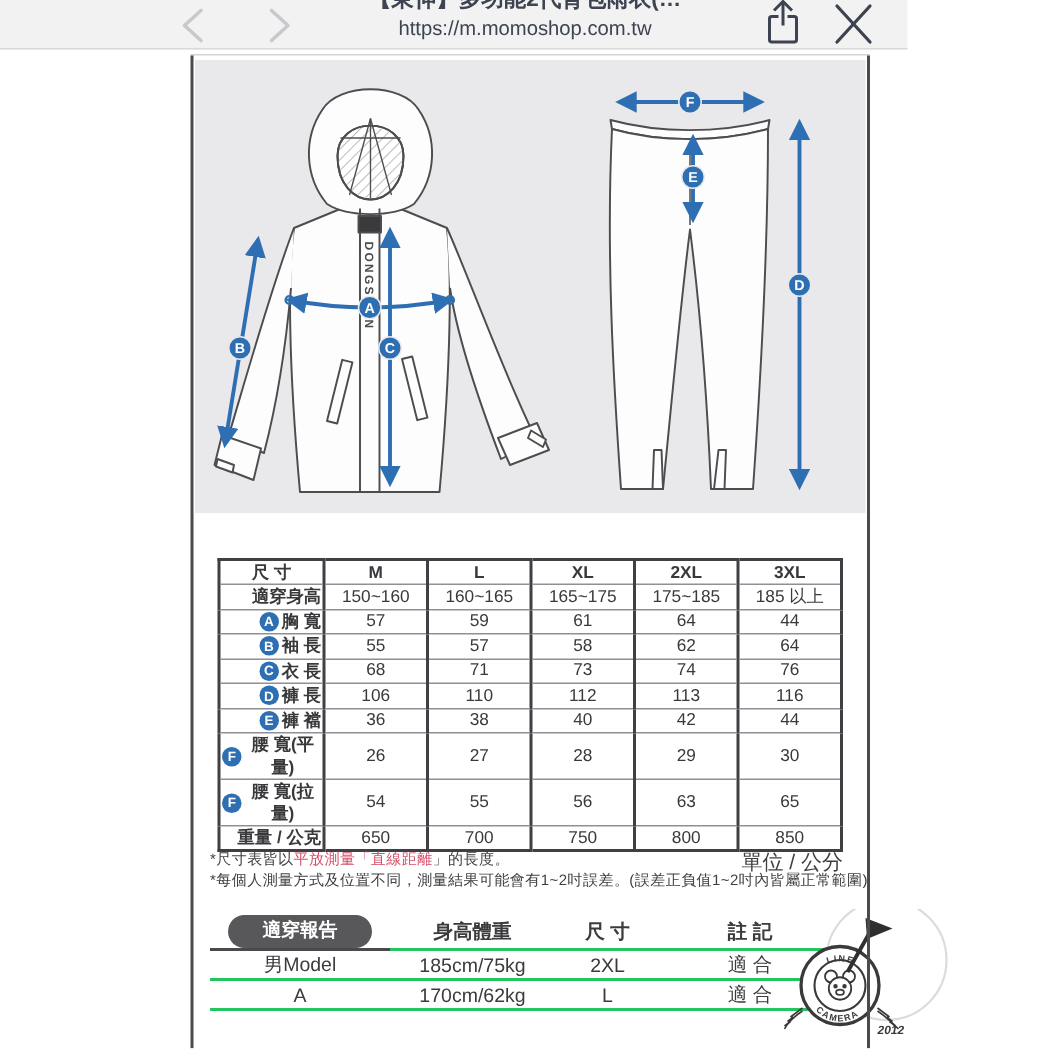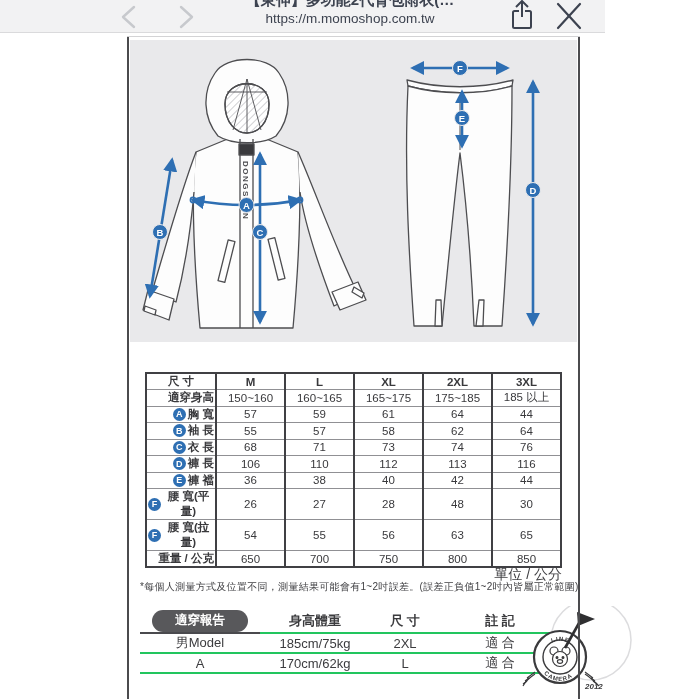--- a/index.html
+++ b/index.html
@@ -302,21 +302,21 @@
     <tr>
       <td>
             <div class="labcell">
               <span class="badge">F</span>
               <span class="lab">腰 寬(平量)</span>
             </div>
           </td>
       <td>26</td>
       <td>27</td>
       <td>28</td>
-      <td>48</td>
+      <td>29</td>
       <td>30</td>
     </tr>
     <tr>
       <td>
             <div class="labcell">
               <span class="badge">F</span>
               <span class="lab">腰 寬(拉量)</span>
             </div>
           </td>
       <td>54</td>
@@ -333,20 +333,23 @@
           </td>
       <td>650</td>
       <td>700</td>
       <td>750</td>
       <td>800</td>
       <td>850</td>
     </tr>
   </tbody>
     </table>
 
+  <div class="note note1">
+    <span>*尺寸表皆以</span><span class="red">平放測量</span><span class="red">「</span><span class="red">直線距離</span><span>」的長度。</span>
+  </div>
   <div class="unit">單位 / 公分</div>
   <div class="note note2">*每個人測量方式及位置不同，測量結果可能會有1~2吋誤差。(誤差正負值1~2吋內皆屬正常範圍)</div>
 
   <table class="fit-table">
     <colgroup>
         <col style="width:120px">
         <col style="width:110px">
         <col style="width:70px">
         <col style="width:120px">
       </colgroup>

